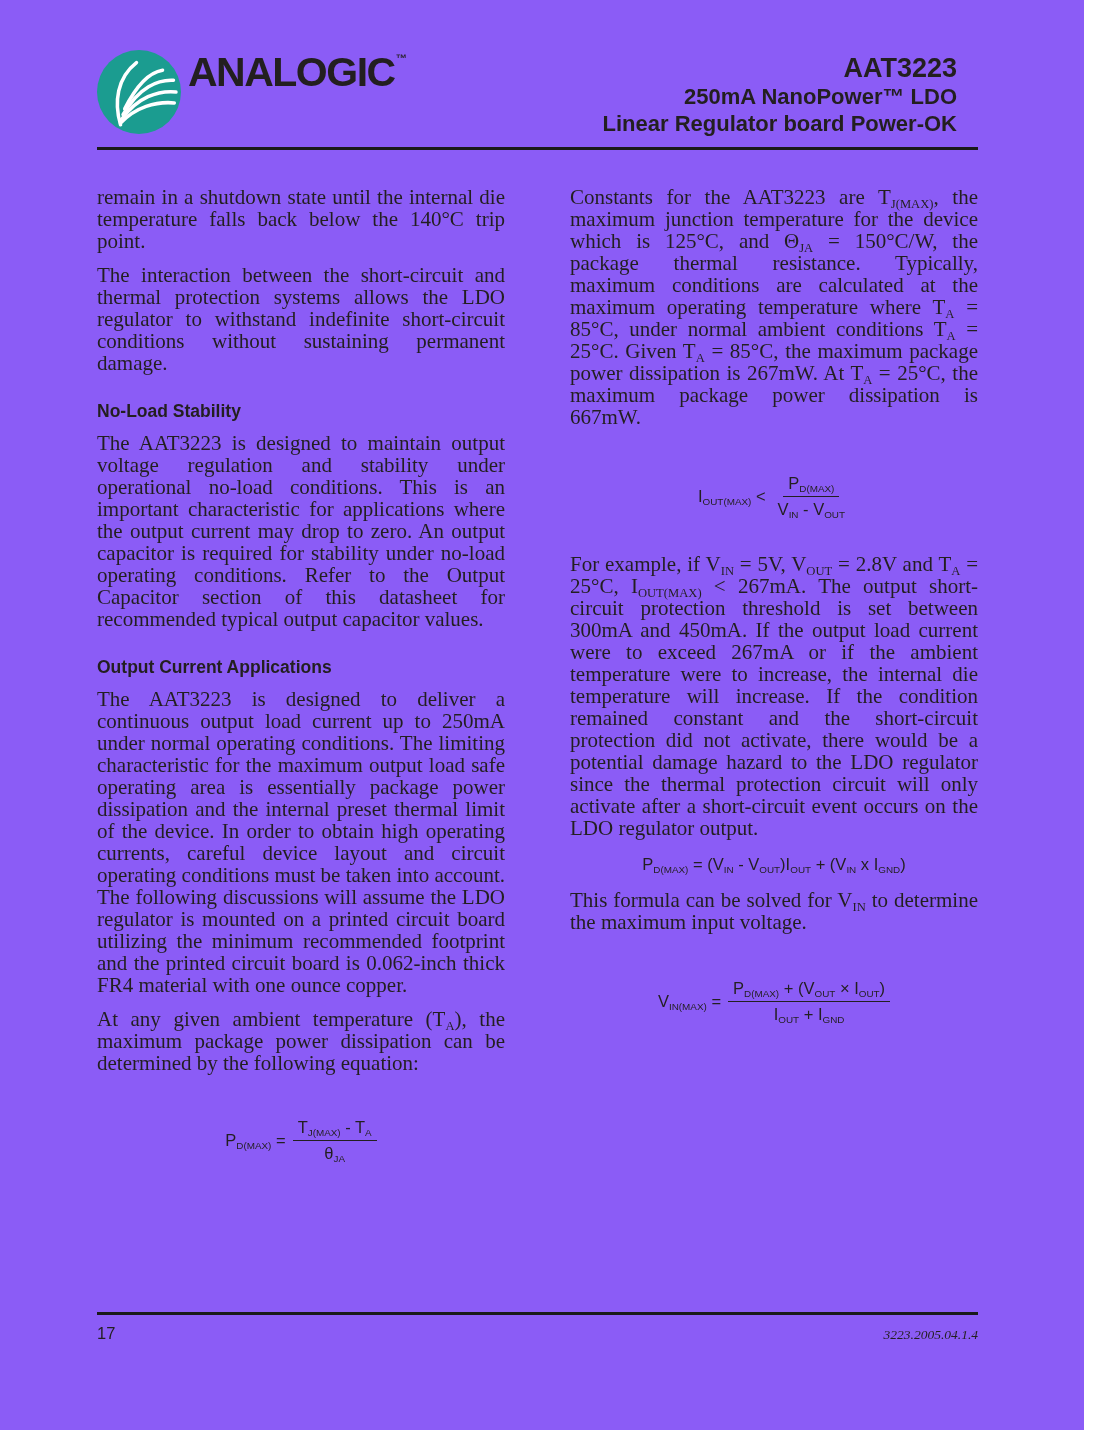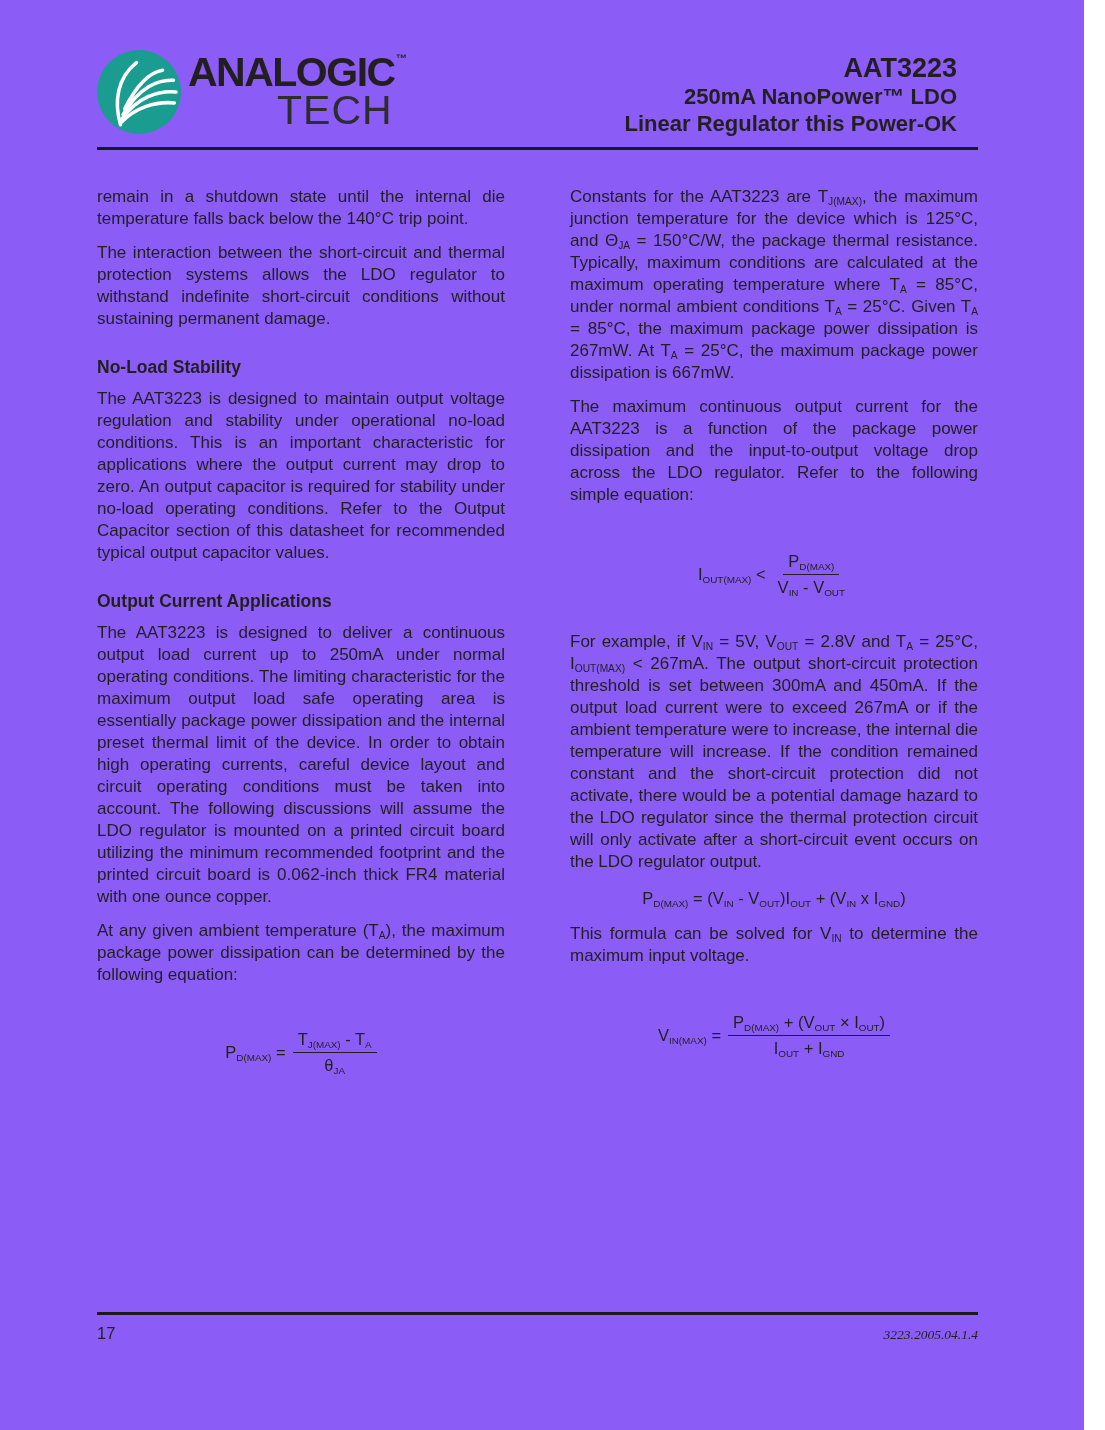--- a/index.html
+++ b/index.html
@@ -18,21 +18,21 @@
   .logo-tm { font-size:11px; font-weight:bold; letter-spacing:0; margin-top:0px; margin-left:1px; }
   .logo-bottom { font-size:41px; font-weight:normal; letter-spacing:1px;
     line-height:0.9; text-align:right; padding-right:14px; color:#2d2d2d; }
   .title-block { text-align:right; line-height:1.2; margin-top:2px; }
   .part-number { font-size:27px; font-weight:bold; }
   .subtitle { font-size:22px; font-weight:bold; }
   .header-rule { position:absolute; top:147px; left:97px; width:881px; height:3px; background:#1a1a1a; }
   
   .columns { position:absolute; top:186px; left:97px; width:881px; display:flex; gap:65px; }
   .col { width:408px; }
-  .col p { margin:0 0 12px 0; font-size:17px; line-height:22px; text-align:justify; }
+  .col p { margin:0 0 12px 0; font-size:21px; line-height:22px; text-align:justify;font-family:Liberation Serif, serif; }
   .section-heading { font-size:17.5px; font-weight:bold; line-height:1.3; margin:26px 0 9px 0; }
   .section-heading div { display:block; }
   
   .equation { display:flex; justify-content:center; align-items:center; font-size:16.5px; white-space:nowrap; }
   .equation.display { margin:46px 0 34px 0; }
   .equation.display-tight { margin:44px 0 0 0; }
   .equation.inline-eq { margin:16px 0 15px 0;justify-content:center; }
   .eq-lhs { margin-right:7px; }
   .frac { display:inline-flex; flex-direction:column; align-items:center; }
   .frac .num { padding:0 5px 3px 5px; border-bottom:1.6px solid #231f20; }
@@ -60,27 +60,26 @@
           <path d="M29 83 C48 56 73 48 94 50"></path>
           <path d="M31 77 C50 44 73 35 91 36"></path>
           <path d="M33 70 C50 36 66 26 78 24"></path>
         </g>
       </svg>
       <div class="logo-text">
         <div class="logo-top">
           <span>ANALOGIC</span>
           <span class="logo-tm">™</span>
         </div>
-        <div class="logo-bottom">TECH</div>
       </div>
     </div>
     <div class="title-block">
       <div class="part-number">AAT3223</div>
       <div class="subtitle">250mA NanoPower™ LDO</div>
-      <div class="subtitle">Linear Regulator this Power-OK</div>
+      <div class="subtitle">Linear Regulator board Power-OK</div>
     </div>
   </div>
   <div class="header-rule"></div>
 
   <div class="columns">
 
     <section class="col">
       <p>remain in a shutdown state until the internal die temperature falls back below the 140°C trip point.</p>
       <p>The interaction between the short-circuit and thermal protection systems allows the LDO regulator to withstand indefinite short-circuit conditions without sustaining permanent damage.</p>
 
@@ -97,21 +96,20 @@
         <span class="eq-lhs">P<sub>D(MAX)</sub> =</span>
         <span class="frac">
           <span class="num">T<sub>J(MAX)</sub> - T<sub>A</sub></span>
           <span class="den">θ<sub>JA</sub></span>
         </span>
       </div>
     </section>
 
     <section class="col">
       <p>Constants for the AAT3223 are T<sub>J(MAX)</sub>, the maximum junction temperature for the device which is 125°C, and Θ<sub>JA</sub>  = 150°C/W, the package thermal resistance.  Typically, maximum conditions are calculated at the maximum operating temperature where T<sub>A</sub> = 85°C, under normal ambient conditions T<sub>A</sub> = 25°C.  Given T<sub>A</sub> = 85°C, the maximum package power dissipation is 267mW.  At T<sub>A</sub> = 25°C, the maximum package power dissipation is 667mW.</p>
-      <p>The maximum continuous output current for the AAT3223 is a function of the package power dissipation and the input-to-output voltage drop across the LDO regulator.  Refer to the following simple equation:</p>
 
       <div class="equation display">
         <span class="eq-lhs">I<sub>OUT(MAX)</sub> &lt;</span>
         <span class="frac">
           <span class="num">P<sub>D(MAX)</sub></span>
           <span class="den">V<sub>IN</sub> - V<sub>OUT</sub></span>
         </span>
       </div>
 
       <p>For example, if V<sub>IN</sub> = 5V, V<sub>OUT</sub> = 2.8V and T<sub>A</sub> = 25°C, I<sub>OUT(MAX)</sub> &lt; 267mA.  The output short-circuit protection threshold is set between 300mA and 450mA.  If the output load current were to exceed 267mA or if the ambient temperature were to increase, the internal die temperature will increase.  If the condition remained constant and the short-circuit protection did not activate, there would be a potential damage hazard to the LDO regulator since the thermal protection circuit will only activate after a short-circuit event occurs on the LDO regulator output.</p>

